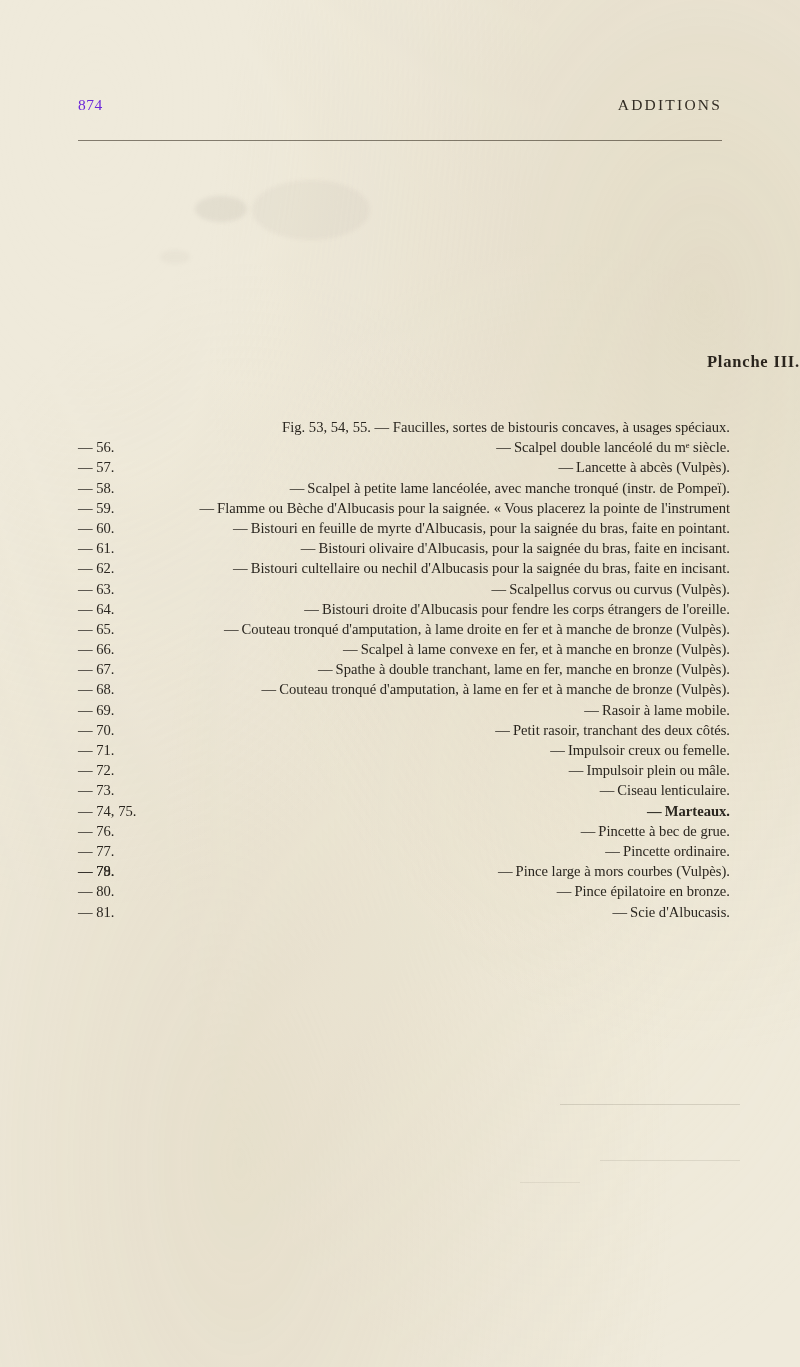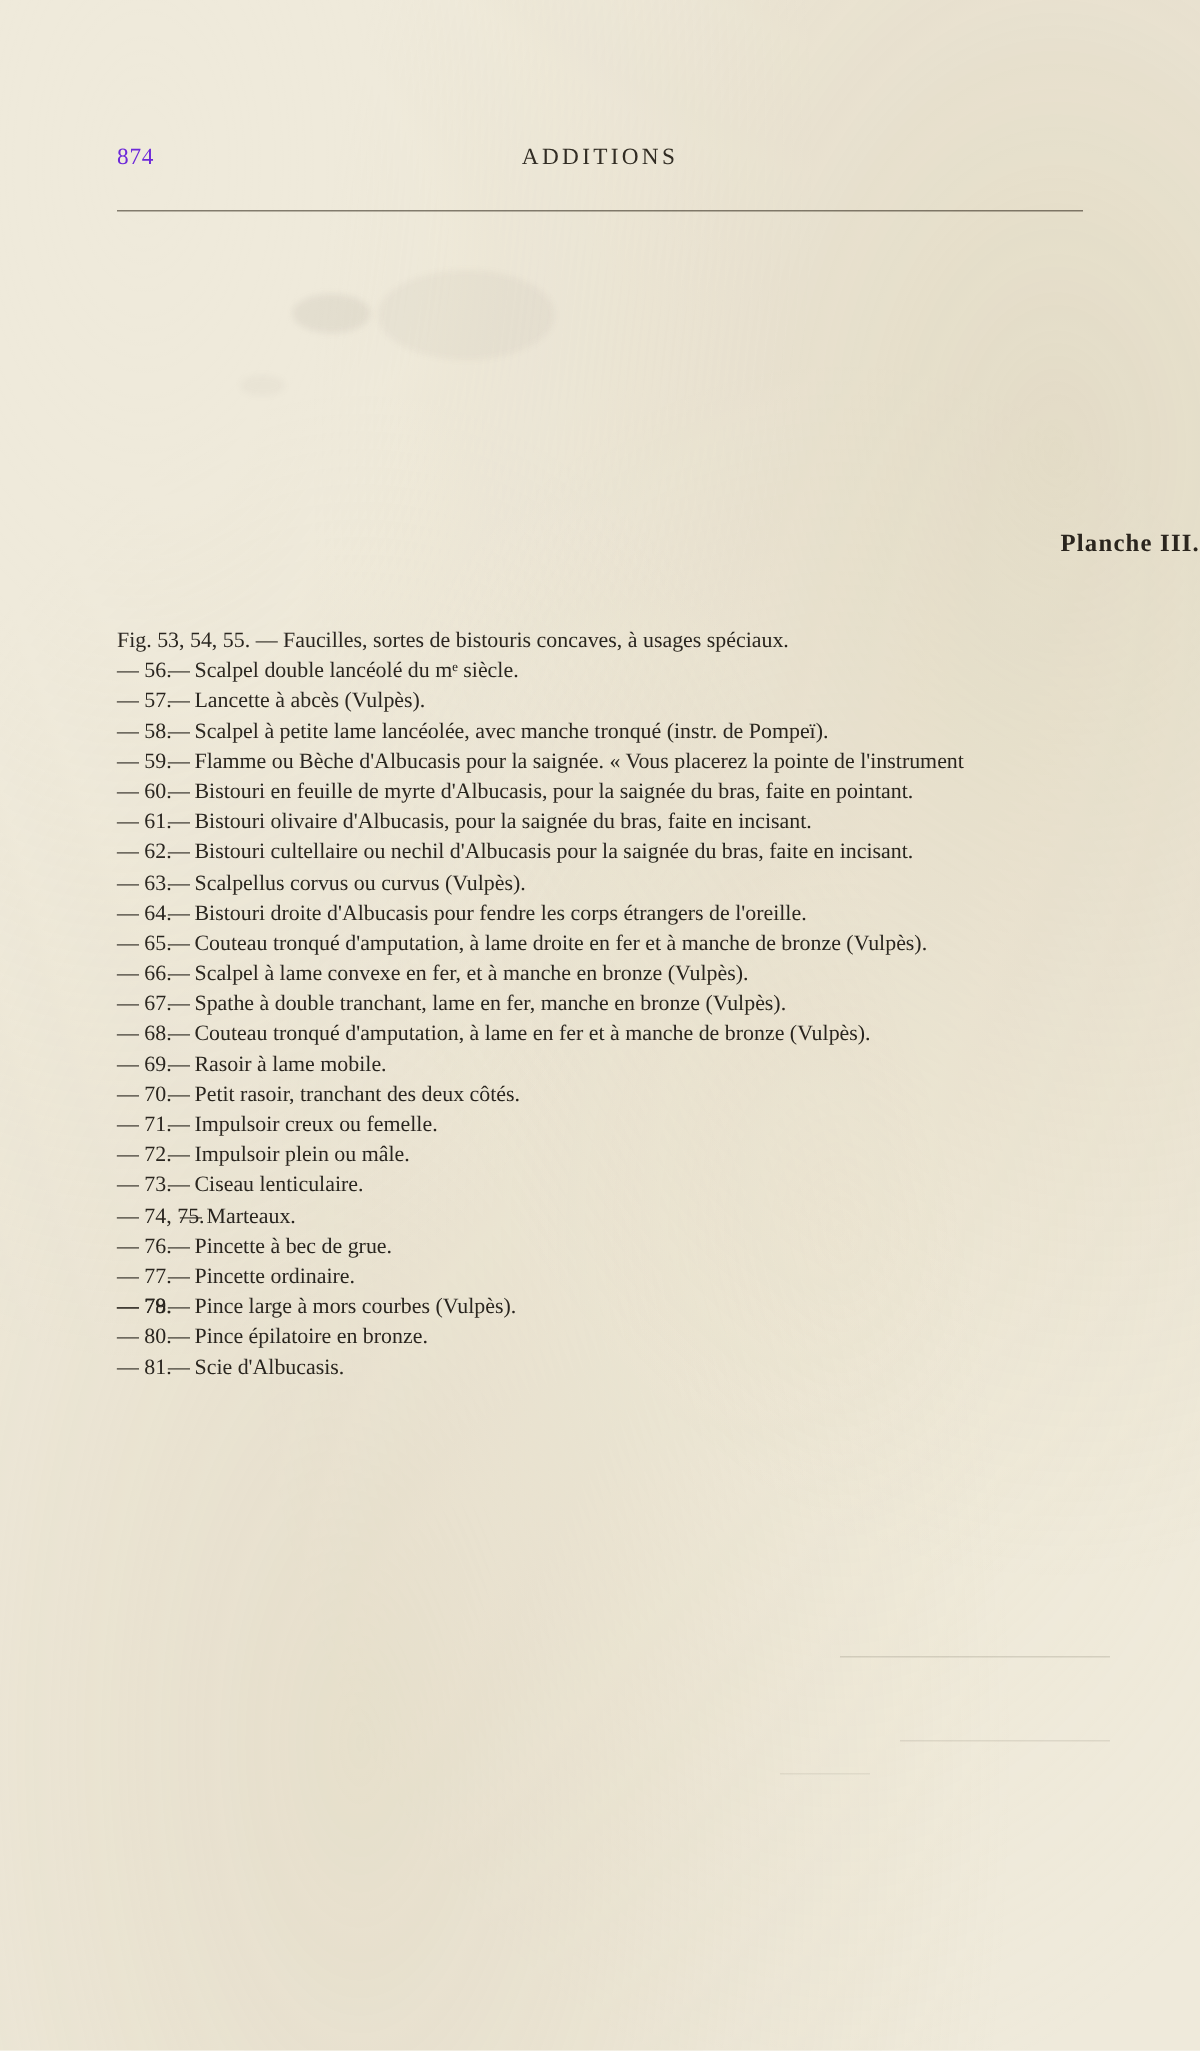--- a/index.html
+++ b/index.html
@@ -46,21 +46,21 @@
     top: 0;
     font-size: 15.5px;
     letter-spacing: 0.5px;
     color: #6d28d9;
   }
   .head-title {
     position: absolute;
     left: 0;
     right: 0;
     top: 0;
-    text-align: center;
+    text-align: right;
     font-size: 15.5px;
     letter-spacing: 2.2px;
     color: #322d25;
   }
   .head-rule {
     position: absolute;
     left: 78px;
     right: 78px;
     top: 140px;
     border-top: 1px solid #5d5648;
@@ -105,20 +105,21 @@
     top: 0;
     width: 30px;
     text-align: left;
     white-space: nowrap;
   }
   .entry .lead.wide {
     width: 34px;
   }
   .entry .body {
     display: block;
+    text-align: right;
   }
   .entry .cont {
     display: block;
     padding-left: 38px;
   }
   .entry.first {
     padding-left: 0;
   }
   .entry.first .body {
     text-indent: 0;
@@ -241,21 +242,21 @@
       <span class="body"><span class="dash-col">—</span> <span>Impulsoir plein ou mâle.</span></span>
     </div>
 
     <div class="entry">
       <span class="lead">— 73.</span>
       <span class="body"><span class="dash-col">—</span> <span>Ciseau lenticulaire.</span></span>
     </div>
 
     <div class="entry">
       <span class="lead wide">— 74, 75.</span>
-      <span class="body" style="padding-left:8px;"><span class="dash-col">—</span> <span>Marteaux.</span></span>
+      <span class="body" style="padding-left:8px;font-weight:bold;"><span class="dash-col">—</span> <span>Marteaux.</span></span>
     </div>
 
     <div class="entry">
       <span class="lead">— 76.</span>
       <span class="body"><span class="dash-col">—</span> <span>Pincette à bec de grue.</span></span>
     </div>
 
     <div class="entry">
       <span class="lead">— 77.</span>
       <span class="body"><span class="dash-col">—</span> <span>Pincette ordinaire.</span></span>

